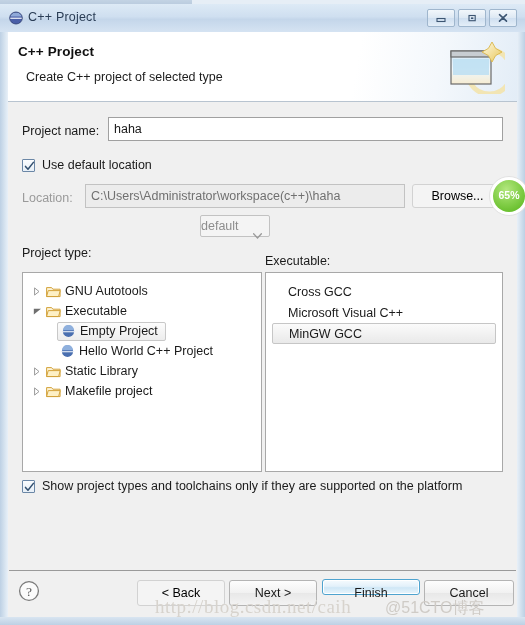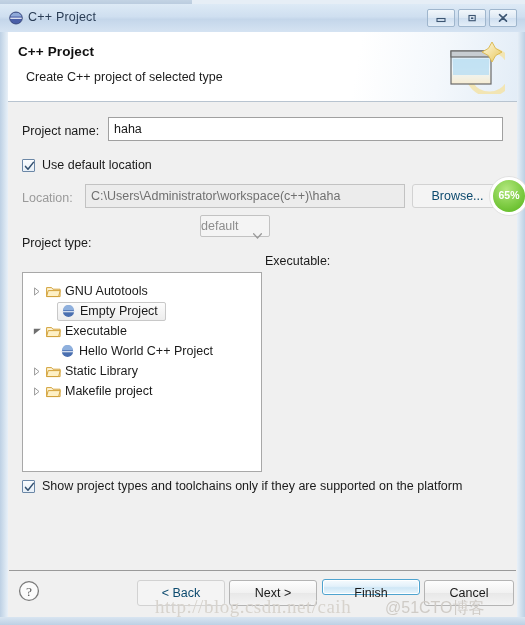--- a/index.html
+++ b/index.html
@@ -190,21 +190,21 @@
     border-radius: 3px;
     background: linear-gradient(180deg, #fdfdfd 0%, #f1f1f1 50%, #e8e8e8 51%, #f3f3f3 100%);
     font-family: "Liberation Sans", sans-serif;
     font-size: 12.5px;
     color: #1a1a1a;
     box-sizing: border-box;
     text-align: center;
     white-space: nowrap;
     cursor: default;
   }
-  .btn.disabled { color: #0c4a6e; border-color: #d2d2d2; background: #f4f4f4; }
+  .btn.disabled { color: #000000; border-color: #d2d2d2; background: #f4f4f4; }
 
   
   .combo {
     position: absolute;
     border: 1px solid #c2c2c2;
     border-radius: 2px;
     background: #f4f4f4;
     box-sizing: border-box;
     font-size: 12.5px;
     color: #8d8d8d;
@@ -438,67 +438,67 @@
 
     <div class="combo" style="left:191px; top:112px; width:70px; height:22px;">
       <span>default</span>
       <span class="chev">
         <svg width="9" height="6" viewBox="0 0 9 6">
             <path d="M0.6 0.8 L4.5 5 L8.4 0.8" fill="none" stroke="#9a9a9a" stroke-width="1.3" stroke-linecap="round"></path>
           </svg>
       </span>
     </div>
 
-    <span class="section-caption" style="left:13px; top:133px;">Project type:</span>
+    <span class="section-caption" style="left:13px; top:143px;">Project type:</span>
     <div class="listbox" style="left:13px; top:169px; width:240px; height:200px;">
       <div style="padding:8px 16px 0 6px;">
 
         <div class="tree-item">
           <span class="tw">
             <svg width="8" height="9" viewBox="0 0 8 9">
                 <path d="M1.6 0.9 L6 4.5 L1.6 8.1 Z" fill="none" stroke="#9a9a9a" stroke-width="1"></path>
               </svg>
           </span>
           <span class="ic">
             <svg width="15" height="13" viewBox="0 0 15 13">
               <path d="M0.6 2.6 h5 l1.3 1.6 h7.2 v7.4 h-13.5 z" fill="#fdf3d6" stroke="#d3a33c" stroke-width="1"></path>
               <path d="M2.2 5.6 h12 l-1.6 5.9 h-12 z" fill="#fdf0c6" stroke="#d3a33c" stroke-width="1"></path>
             </svg>
           </span>
           <span class="tree-text">GNU Autotools</span>
+        </div>
+
+        <div class="tree-item">
+          <span class="tw">
+            <svg width="9" height="8" viewBox="0 0 9 8">
+                <path d="M0.8 1.8 L8 1.8 L0.8 7.4 Z" fill="#6f6f6f"></path>
+              </svg>
+          </span>
+          <span class="ic">
+            <svg width="15" height="13" viewBox="0 0 15 13">
+              <path d="M0.6 2.6 h5 l1.3 1.6 h7.2 v7.4 h-13.5 z" fill="#fdf3d6" stroke="#d3a33c" stroke-width="1"></path>
+              <path d="M2.2 5.6 h12 l-1.6 5.9 h-12 z" fill="#fdf0c6" stroke="#d3a33c" stroke-width="1"></path>
+            </svg>
+          </span>
+          <span class="tree-text">Executable</span>
         </div>
 
         <div class="tree-item" style="padding-left:28px;">
           <span class="sel-chip">
             <span class="ic">
               <svg width="13" height="13" viewBox="0 0 13 13">
                 <ellipse cx="6.5" cy="6.5" rx="5.6" ry="5.4" fill="#4a6fb0"></ellipse>
                 <path d="M0.9 5.2 A5.6 5.4 0 0 1 12.1 5.2 Z" fill="#8fb0dd"></path>
                 <path d="M0.9 6.1 h11.2 v1.2 h-11.2 z" fill="#eef4fb" opacity="0.9"></path>
               </svg>
             </span>
             <span class="tree-text">Empty Project</span>
           </span>
         </div>
 
-        <div class="tree-item">
-          <span class="tw">
-            <svg width="9" height="8" viewBox="0 0 9 8">
-                <path d="M0.8 1.8 L8 1.8 L0.8 7.4 Z" fill="#6f6f6f"></path>
-              </svg>
-          </span>
-          <span class="ic">
-            <svg width="15" height="13" viewBox="0 0 15 13">
-              <path d="M0.6 2.6 h5 l1.3 1.6 h7.2 v7.4 h-13.5 z" fill="#fdf3d6" stroke="#d3a33c" stroke-width="1"></path>
-              <path d="M2.2 5.6 h12 l-1.6 5.9 h-12 z" fill="#fdf0c6" stroke="#d3a33c" stroke-width="1"></path>
-            </svg>
-          </span>
-          <span class="tree-text">Executable</span>
-        </div>
-
         <div class="tree-item" style="padding-left:30px;">
           <span class="ic">
             <svg width="13" height="13" viewBox="0 0 13 13">
               <ellipse cx="6.5" cy="6.5" rx="5.6" ry="5.4" fill="#4a6fb0"></ellipse>
               <path d="M0.9 5.2 A5.6 5.4 0 0 1 12.1 5.2 Z" fill="#8fb0dd"></path>
               <path d="M0.9 6.1 h11.2 v1.2 h-11.2 z" fill="#eef4fb" opacity="0.9"></path>
             </svg>
           </span>
           <span class="tree-text">Hello World C++ Project</span>
         </div>
@@ -531,20 +531,33 @@
               <path d="M2.2 5.6 h12 l-1.6 5.9 h-12 z" fill="#fdf0c6" stroke="#d3a33c" stroke-width="1"></path>
             </svg>
           </span>
           <span class="tree-text">Makefile project</span>
         </div>
 
       </div>
     </div>
 
     <span class="section-caption" style="left:256px; top:151px;">Executable:</span>
+    <div class="listbox" style="left:256px; top:169px; width:238px; height:200px;">
+      <div style="padding:8px 0 0 0;">
+        <div class="tc-item">
+          <span>Cross GCC</span>
+        </div>
+        <div class="tc-item">
+          <span>Microsoft Visual C++</span>
+        </div>
+        <div class="tc-item selected">
+          <span>MinGW GCC</span>
+        </div>
+      </div>
+    </div>
 
     <div class="cbx-row" style="left:13px; top:376px;">
       <span class="cbx">
         <svg width="11" height="11" viewBox="0 0 11 11">
           <path d="M1.5 5.4 L4 8.3 L9.4 1.4" stroke="#33506f" stroke-width="1.5" fill="none" stroke-linecap="round" stroke-linejoin="round"></path>
         </svg>
       </span>
       <span class="cbx-label">Show project types and toolchains only if they are supported on the platform</span>
     </div>
 

